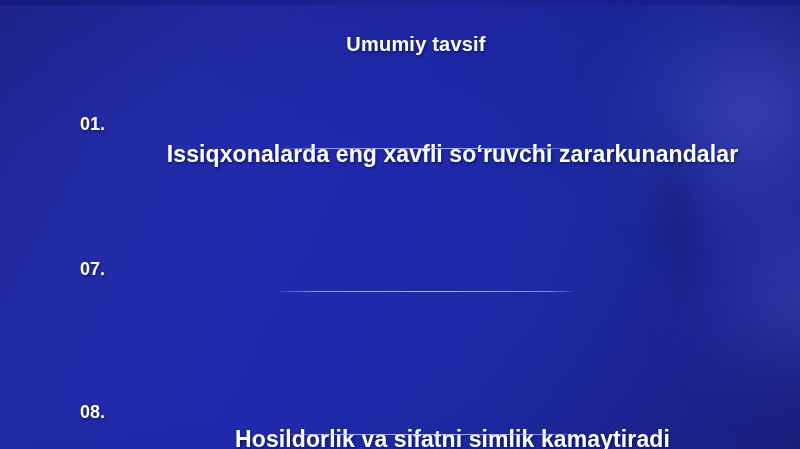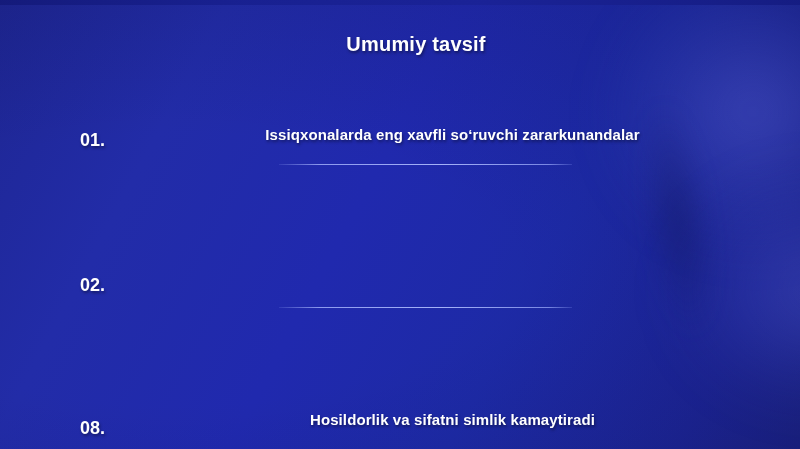--- a/index.html
+++ b/index.html
@@ -105,21 +105,21 @@
     color: #ffffff;
     font-size: 20px;
     font-weight: bold;
     letter-spacing: 0.2px;
     text-shadow: 1px 2px 3px rgba(0,0,0,0.42);
   }
 
   .item-list {
     position: absolute;
     left: 0;
-    top: 112px;
+    top: 96px;
     width: 720px;
   }
   .list-item {
     position: relative;
     height: 71px;
   }
   .item-number {
     position: absolute;
     left: 80px;
     width: 60px;
@@ -128,24 +128,25 @@
     font-size: 18px;
     font-weight: bold;
     text-shadow: 1px 2px 3px rgba(0,0,0,0.40);
   }
   .item-text {
     position: absolute;
     left: 145px;
     width: 615px;
     text-align: center;
     color: #ffffff;
-    font-size: 15px;
+    font-size: 23px;
     font-weight: bold;
     letter-spacing: 0.1px;
     text-shadow: 1px 2px 3px rgba(0,0,0,0.42);
+    margin-top: 31px;
   }
   .item-divider {
     position: absolute;
     left: 279px;
     width: 293px;
     height: 1px;
     background: linear-gradient(90deg,
       rgba(150,165,255,0.15) 0%,
       rgba(168,182,255,0.80) 14%,
       rgba(176,190,255,0.92) 55%,
@@ -184,21 +185,21 @@
 
     <div class="item-list">
 
       <div class="list-item item-1">
         <div class="item-number">01.</div>
         <div class="item-text">Issiqxonalarda eng xavfli so‘ruvchi zararkunandalar</div>
         <div class="item-divider"></div>
       </div>
 
       <div class="list-item item-2">
-        <div class="item-number">02.</div>
+        <div class="item-number">07.</div>
         <div class="item-divider"></div>
       </div>
 
       <div class="list-item item-3">
         <div class="item-number">08.</div>
         <div class="item-text">Hosildorlik va sifatni simlik kamaytiradi</div>
         <div class="item-divider"></div>
       </div>
 
       <div class="list-item item-4">

